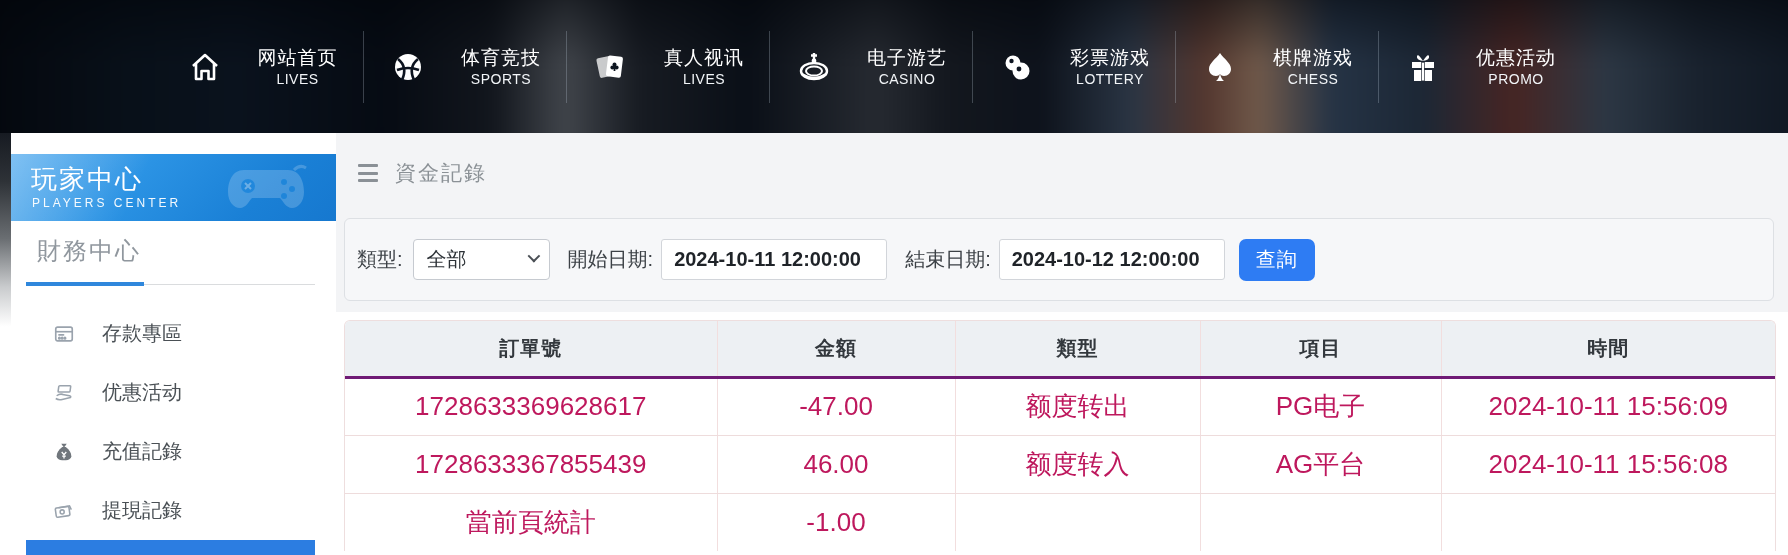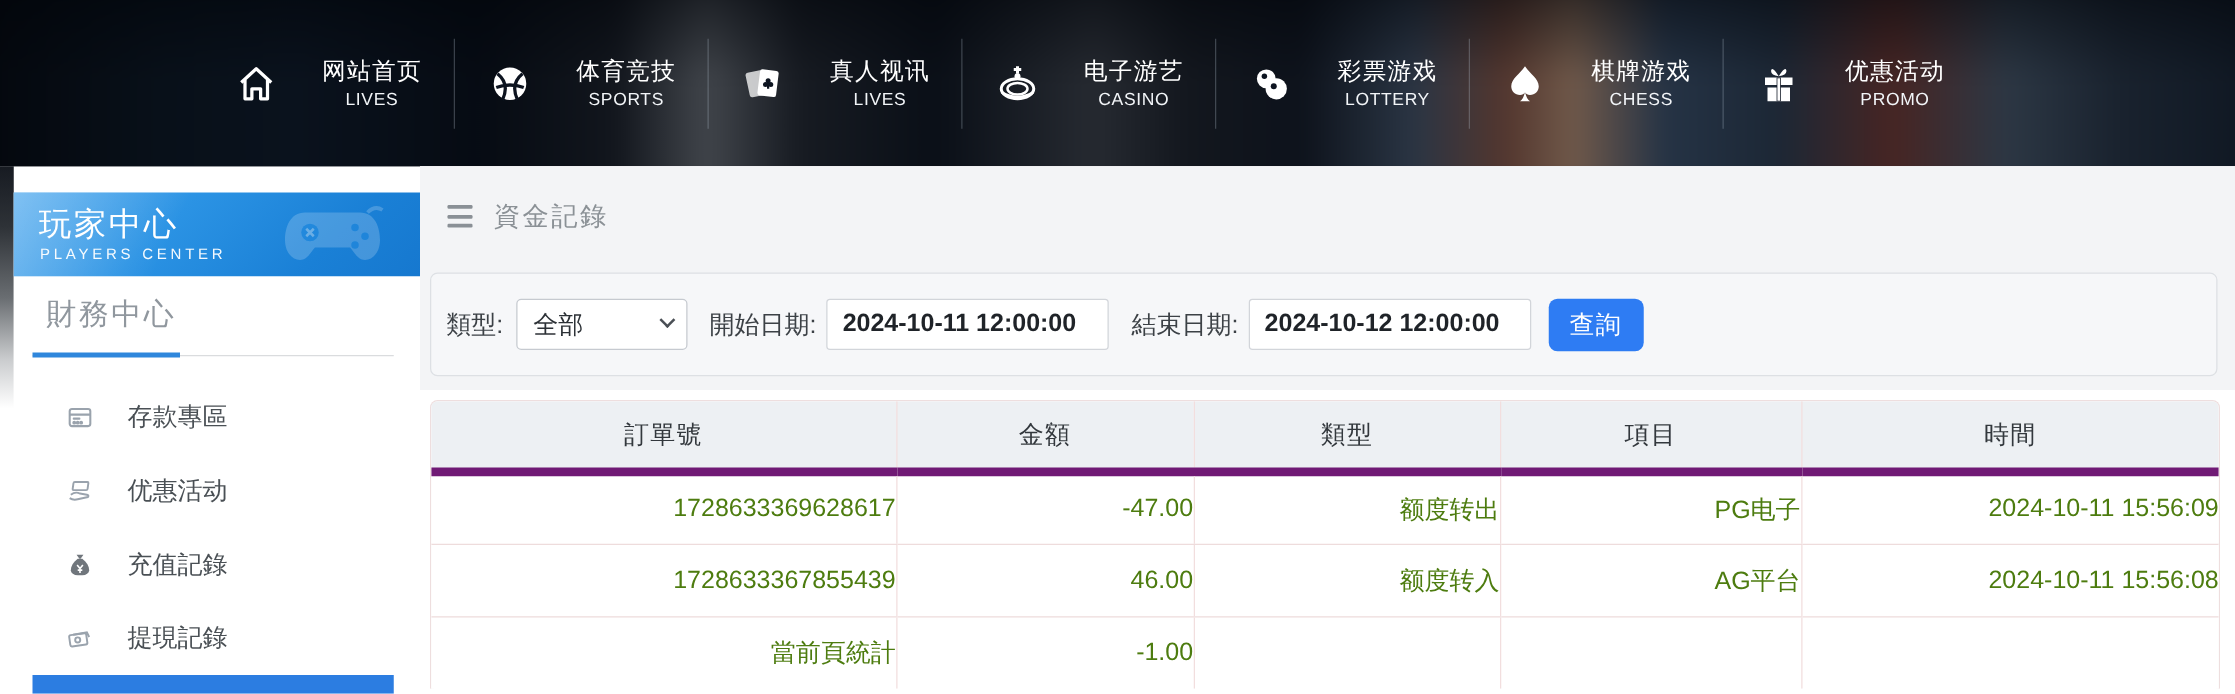--- a/index.html
+++ b/index.html
@@ -68,24 +68,24 @@
   .lab2{ margin-left:18px;}
   .f-input{ margin-left:8px; width:226px; height:41px; background:#fff; border:1px solid #d2d5da; border-radius:3px;
     font-size:20px; color:#1f2328; padding:0 0 0 12px; font-family:"Liberation Sans","DejaVu Sans",sans-serif;font-weight:bold;}
   .btn-query{ margin-left:14px; width:76px; height:42px; background:#2e7cf3; color:#fff; font-size:20px;
     border:none; border-radius:7px; cursor:pointer; letter-spacing:1px;}
 
   .tbl-wrap{ position:absolute; left:8px; top:187px; width:1432px;
     border:1px solid #eedede; border-bottom:none; border-radius:6px 6px 0 0; overflow:hidden; background:#fff;}
   table{ border-collapse:collapse; table-layout:fixed; width:1430px;}
   col.c1{width:372px;} col.c2{width:238px;} col.c3{width:245px;} col.c4{width:241px;} col.c5{width:334px;}
-  th{ height:56px; background:#edf0f3; border-bottom:7px solid #701a75; font-size:20px; font-weight:normal;
+  th{ height:56px; background:#edf0f3; border-bottom:3px solid #701a75; font-size:20px; font-weight:bold;
     color:#33383d; text-align:center; letter-spacing:1px;}
   th + th, td + td{ border-left:1px solid #f2dede;}
-  td{ height:58px; text-align:right; font-size:20px; color:#4d7c0f; background:#fff; border-bottom:1px solid #eedcdc;}
+  td{ height:58px; text-align:center; font-size:26px; color:#be185d; background:#fff; border-bottom:1px solid #eedcdc;}
   tr:last-child td{ border-bottom:none;}
 </style>
 </head>
 <body>
 
 <div class="stage">
 
   <div class="nav">
     <div class="nav-bg"></div>
     <div class="nav-items">

